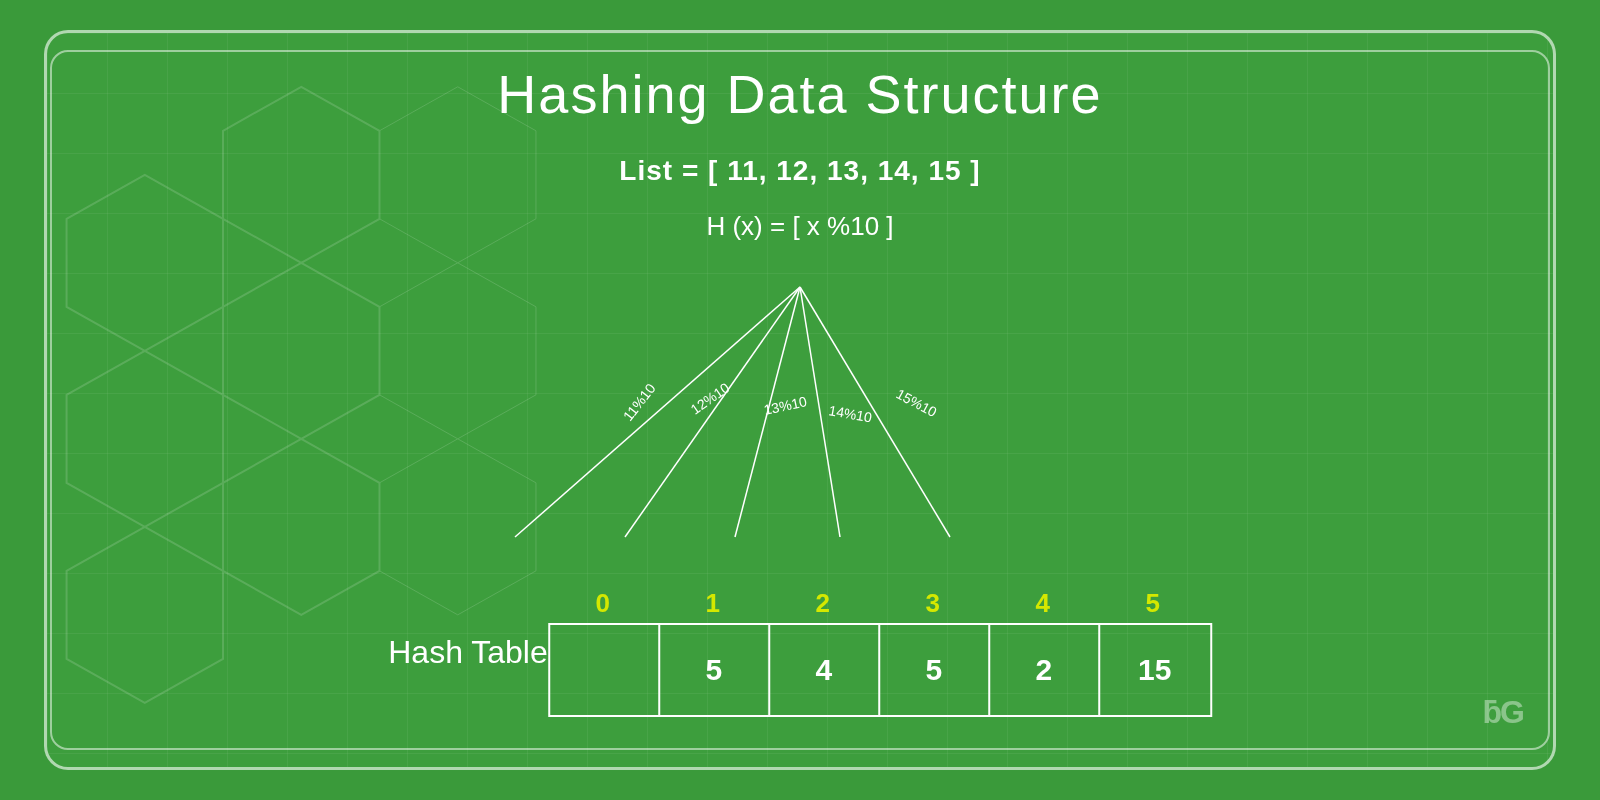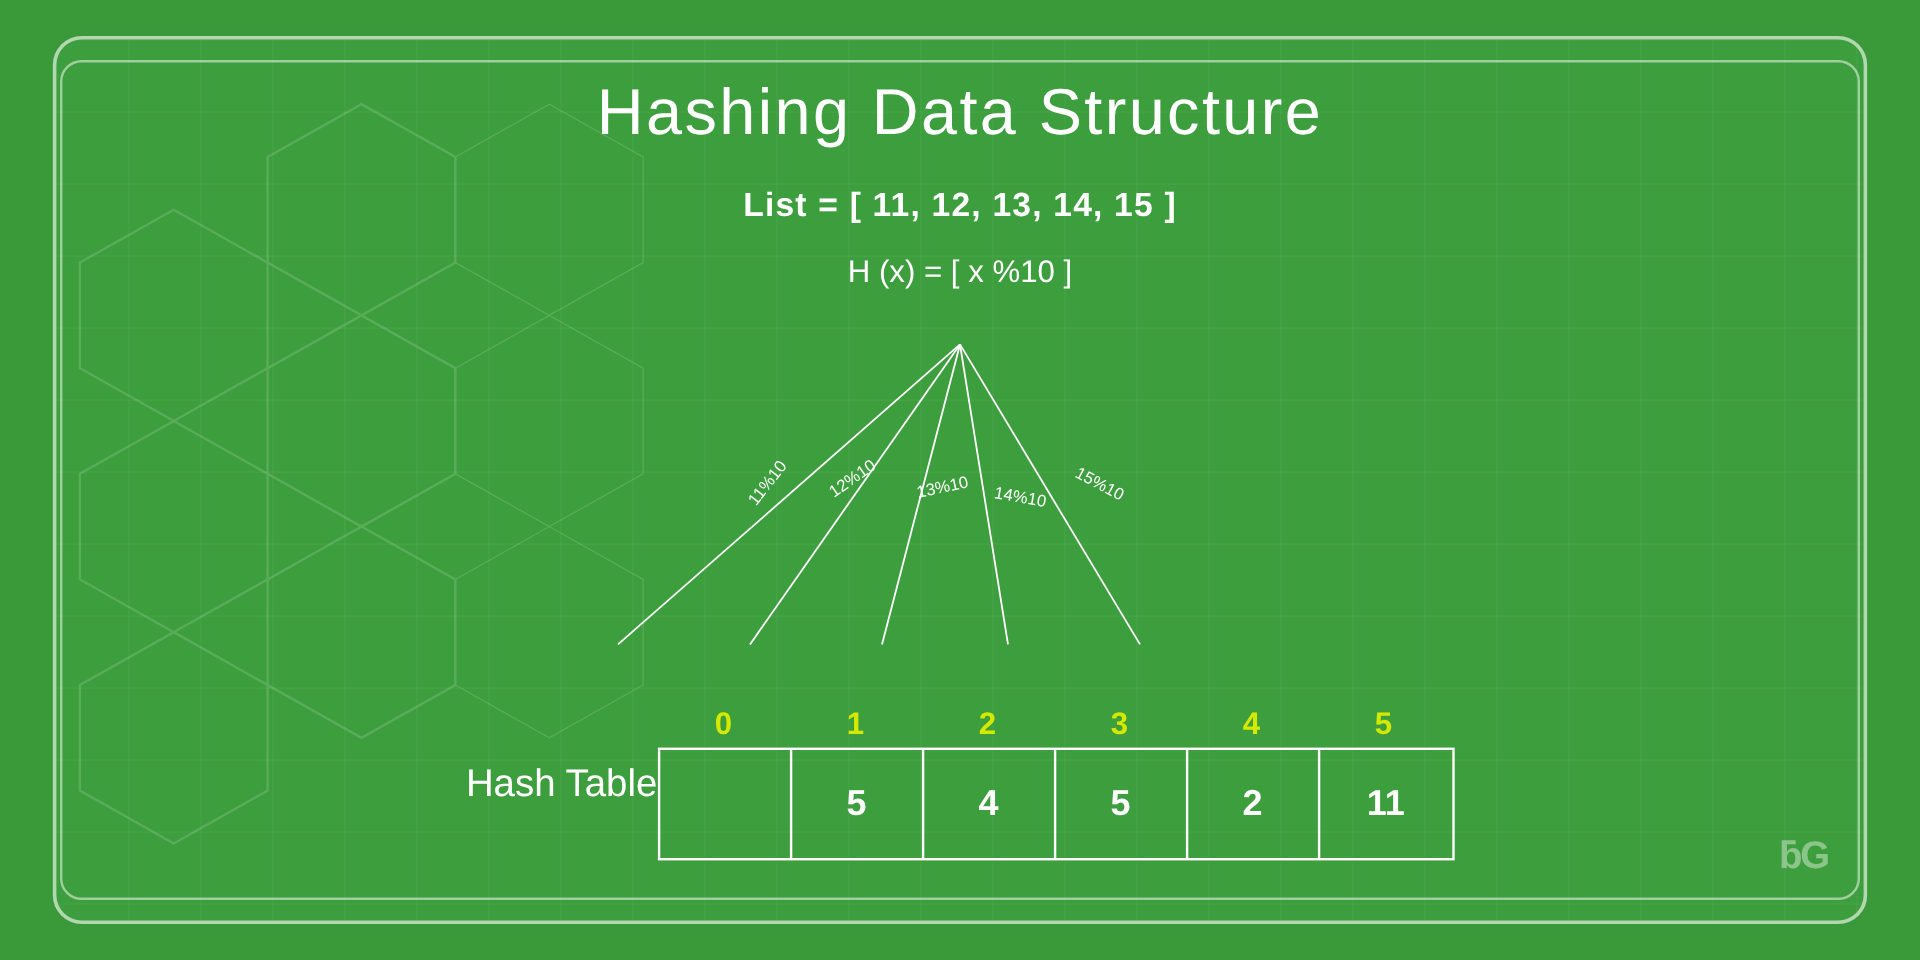--- a/index.html
+++ b/index.html
@@ -239,19 +239,19 @@
         <div class="index-cell" style="color:#d4e800;">4</div>
         <div class="index-cell" style="color:#d4e800;">5</div>
       </div>
 
       <div class="table-cells">
         <div class="table-cell empty"></div>
         <div class="table-cell">5</div>
         <div class="table-cell">4</div>
         <div class="table-cell">5</div>
         <div class="table-cell">2</div>
-        <div class="table-cell">11</div>
+        <div class="table-cell">15</div>
       </div>
     </div>
   </div>
 
   <div class="gfg-logo">ƃG</div>
 </div>
 
 </body></html>

